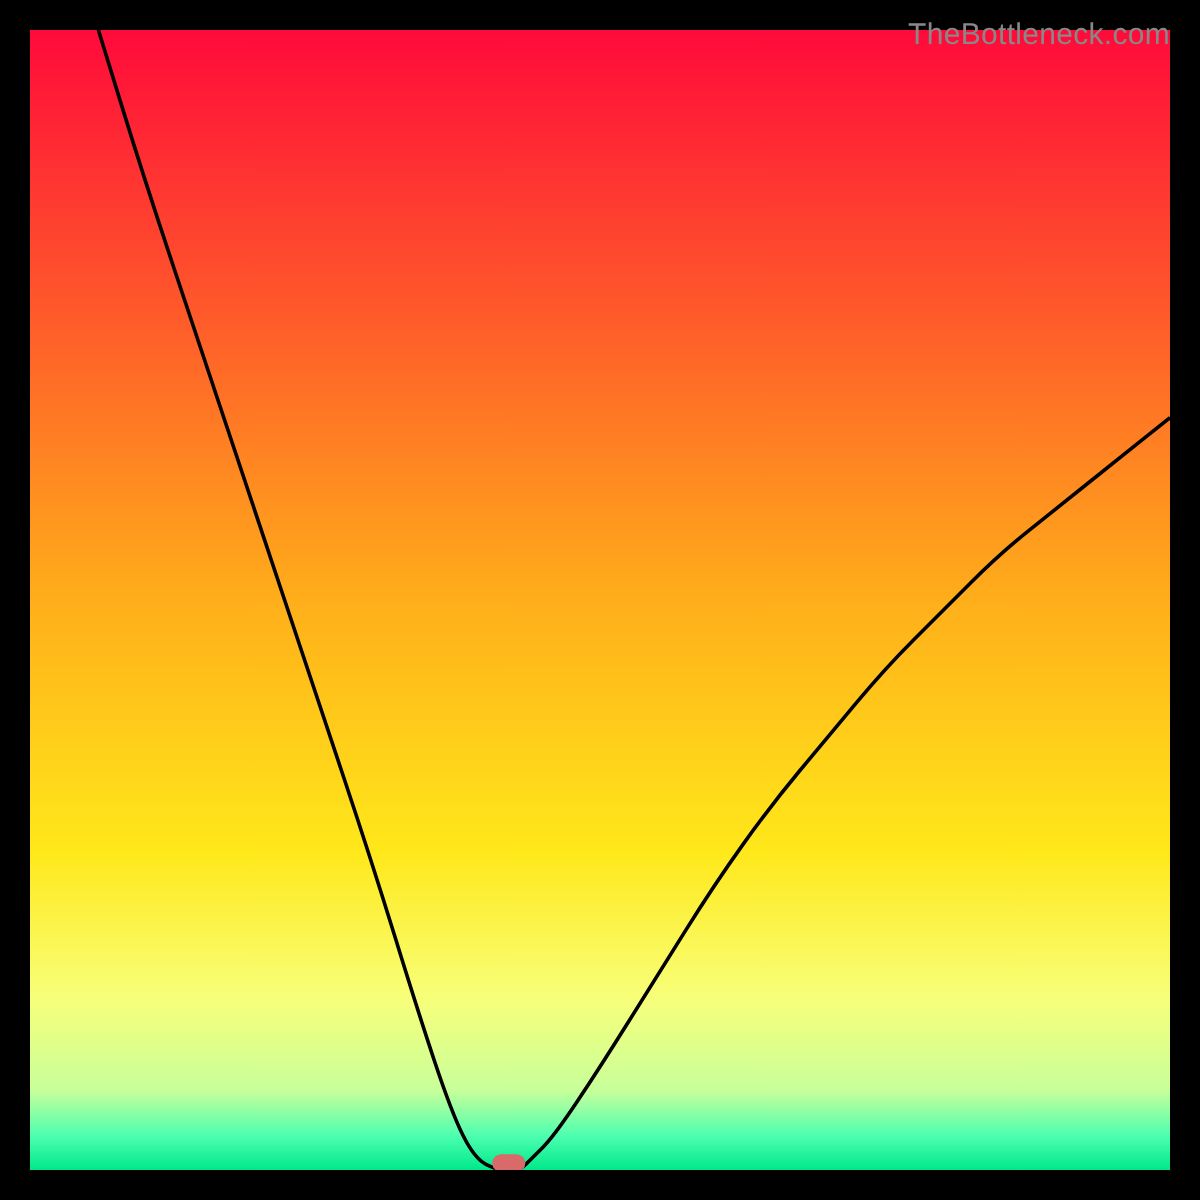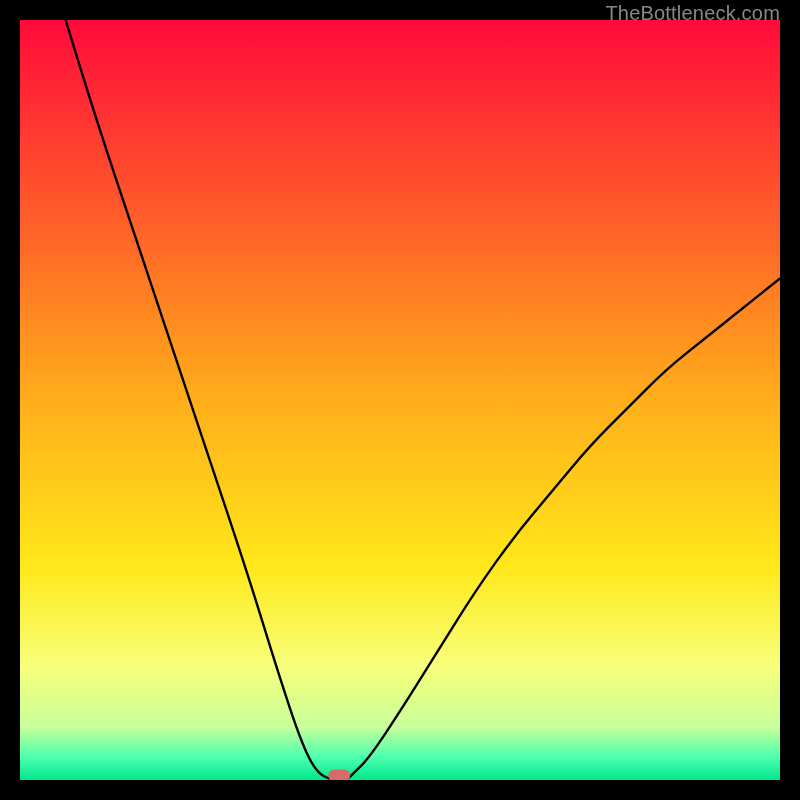--- a/index.html
+++ b/index.html
@@ -21,21 +21,21 @@
   }
   .plot-area {
     position: absolute;
     left: 20px;
     top: 20px;
     width: 760px;
     height: 760px;
   }
   .credit {
     position: absolute;
-    top: 2px;
+    top: 12px;
     right: 20px;
     color: #888;
     font-size: 20px;
     font-weight: 500;
     letter-spacing: 0.2px;
   }
 </style>
 </head>
 <body>
 

